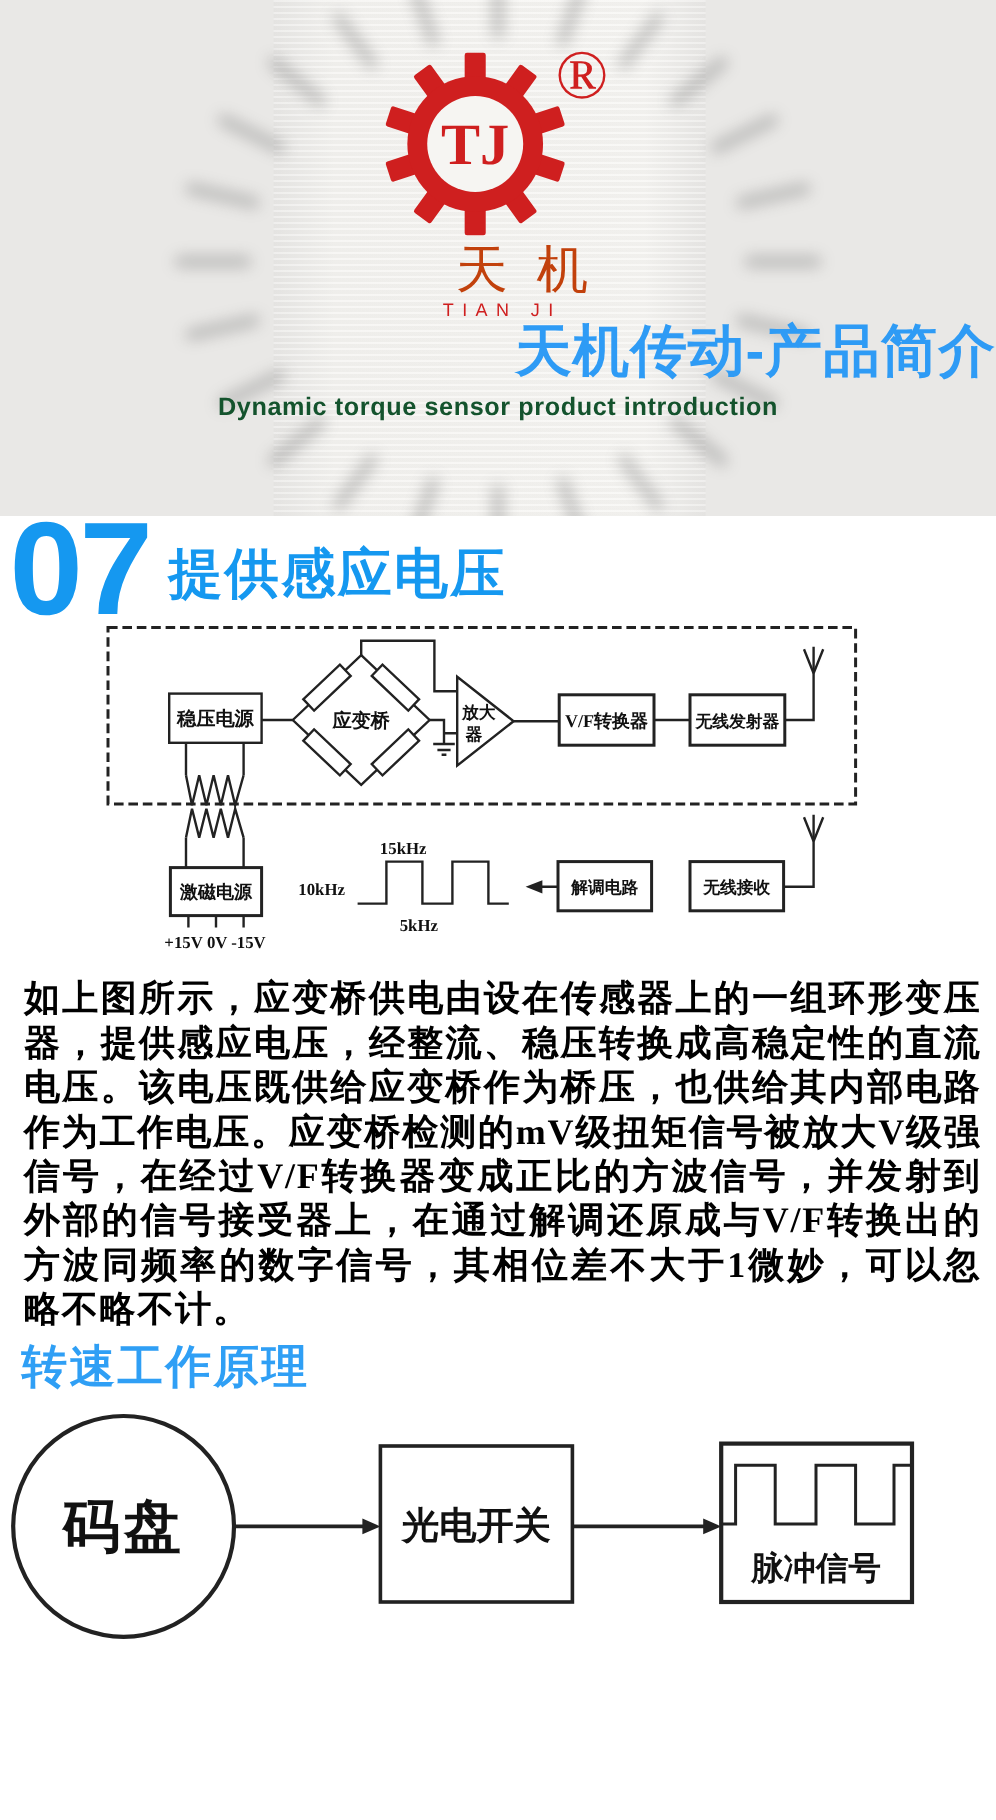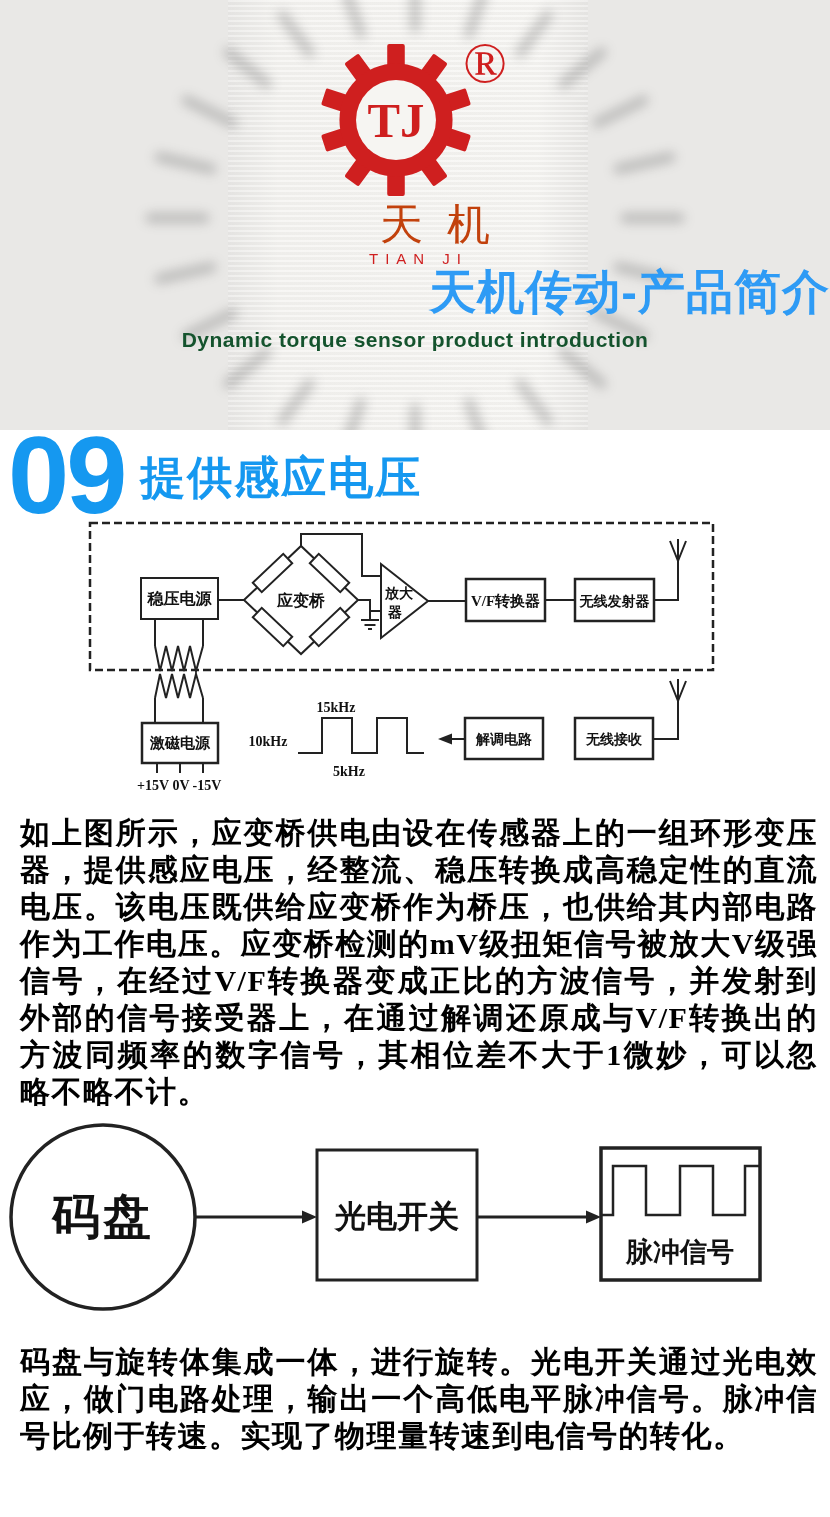--- a/index.html
+++ b/index.html
@@ -137,21 +137,21 @@
     <span class="reg-mark">®</span>
 
     <div class="logo-cn">天机</div>
     <div class="logo-en">TIAN JI</div>
 
     <h1 class="hero-title">天机传动-产品简介</h1>
     <div class="hero-subtitle">Dynamic torque sensor product introduction</div>
   </header>
 
   <div class="sec-head">
-    <span class="sec-num">09</span>
+    <span class="sec-num">07</span>
     <span class="sec-title">提供感应电压</span>
   </div>
 
   <svg class="diagram" width="830" height="290" viewBox="0 0 830 290">
 
     <rect x="90" y="7" width="623" height="147" class="d-stroke" stroke-width="2.5" stroke-dasharray="8 4"></rect>
 
     <rect x="141" y="62" width="77" height="41" class="d-box" stroke-width="2"></rect>
     <text x="179.5" y="88" class="d-label" font-size="16">稳压电源</text>
 
@@ -234,20 +234,21 @@
     <text x="614" y="228" class="d-label" font-size="14">无线接收</text>
 
     <g class="d-stroke" stroke-width="2">
       <path d="M653,223 H678 V163"></path>
       <path d="M670,165 L678,185 M686,165 L678,185"></path>
     </g>
   </svg>
 
   <p class="body-text">如上图所示，应变桥供电由设在传感器上的一组环形变压器，提供感应电压，经整流、稳压转换成高稳定性的直流电压。该电压既供给应变桥作为桥压，也供给其内部电路作为工作电压。应变桥检测的mV级扭矩信号被放大V级强信号，在经过V/F转换器变成正比的方波信号，并发射到外部的信号接受器上，在通过解调还原成与V/F转换出的方波同频率的数字信号，其相位差不大于1微妙，可以忽略不略不计。</p>
 
+  <h2 class="sec2-title">转速工作原理</h2>
 
   <div class="svg2-wrap">
   <svg class="diagram" width="830" height="205" viewBox="0 0 830 205">
 
     <circle cx="103" cy="97" r="92" class="d-box" stroke-width="3.5"></circle>
     <text x="103" y="113" class="d-label" font-size="48" letter-spacing="3">码盘</text>
 
     <path d="M196,97 H303" class="d-stroke" stroke-width="3"></path>
     <polygon points="317,97 302,90.5 302,103.5" fill="#222"></polygon>
 
@@ -256,15 +257,14 @@
 
     <path d="M477,97 H587" class="d-stroke" stroke-width="3"></path>
     <polygon points="601,97 586,90.5 586,103.5" fill="#222"></polygon>
 
     <rect x="601" y="28" width="159" height="132" class="d-box" stroke-width="3.5"></rect>
     <path d="M601,95 H613 V46 H646 V95 H680 V46 H713 V95 H745 V46 H760" class="d-stroke" stroke-width="2.5"></path>
     <text x="680" y="141" class="d-label" font-size="27">脉冲信号</text>
   </svg>
   </div>
 
-  <p class="body-text second">码盘与旋转体集成一体，进行旋转。光电开关通过光电效应，做门电路处理，输出一个高低电平脉冲信号。脉冲信号比例于转速。实现了物理量转速到电信号的转化。</p>
 
 </div>
 
 </body></html>

